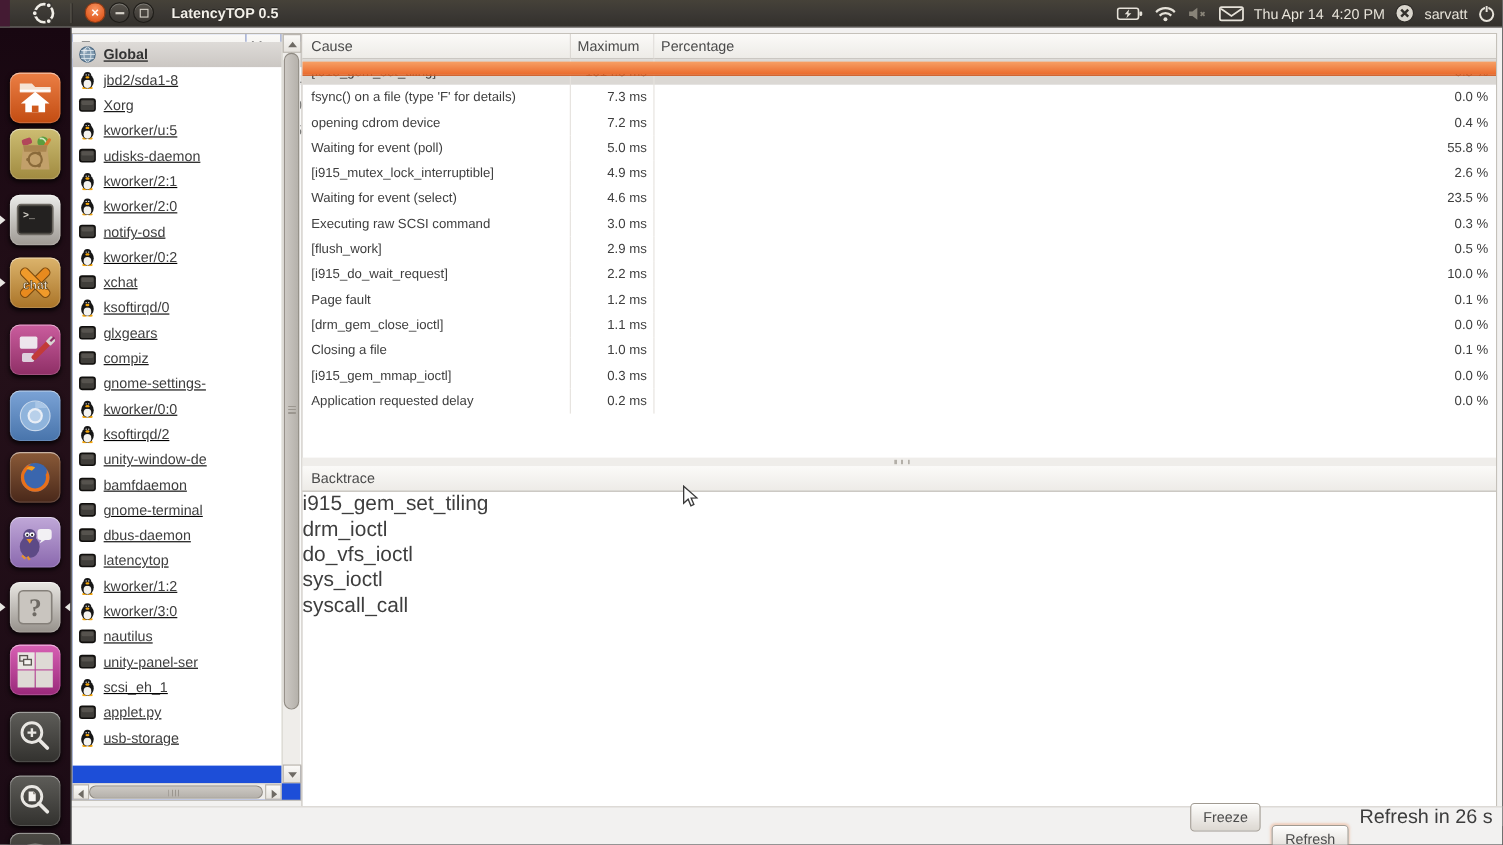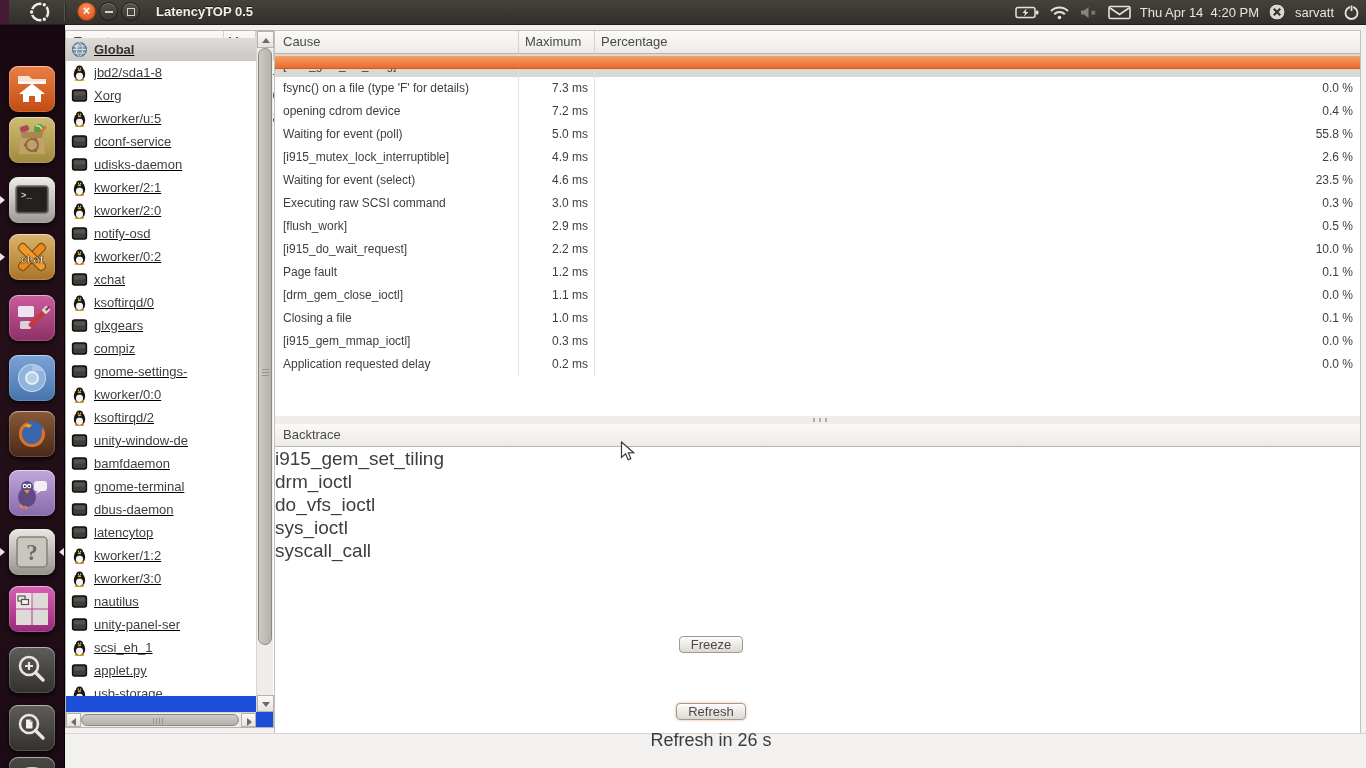--- a/index.html
+++ b/index.html
@@ -107,21 +107,21 @@
   .sgrip{position:absolute;left:538px;top:2px;width:14px;height:4px;
     background:repeating-linear-gradient(90deg,#b3afa8 0 2px,transparent 2px 6px);}
   .bthead{position:absolute;left:0;top:393px;width:100%;height:23px;display:flex;}
   .bt-h{flex:1;border-right:none;}
   .btrows{position:absolute;left:0;top:416px;width:100%;}
   .brow{height:23px;line-height:23px;font-size:19px;color:#3e3e3e;padding-left:0;white-space:nowrap;}
 
   
   .statusbar{position:absolute;left:65px;top:733px;width:1301px;height:18px;background:#f2f1f0;
     border-top:1px solid #d8d4cf;box-sizing:border-box;display:flex;align-items:center;
-    justify-content:flex-end;gap:10px;padding-right:9px;flex-direction:column;}
+    justify-content:flex-end;gap:10px;padding-right:9px;}
   .gbtn{height:26px;padding:0 11px;border-radius:4px;border:1px solid #a09a91;
     background:linear-gradient(#fdfdfc,#e3dfda 80%,#dcd8d2);box-shadow:inset 0 1px 0 #fff;
     font-size:13px;color:#4a4a4a;font-family:"Liberation Sans",sans-serif;}
   .gbtn.focus{box-shadow:inset 0 1px 0 #fff,0 0 2px 1px rgba(236,110,44,.25);margin-top:40px;}
   .countdown{font-size:18px;color:#3c3c3c;}
 
   
   .cursor{position:absolute;left:620px;top:441px;z-index:99;}
 </style>
 </head>
@@ -349,31 +349,20 @@
           <span class="tmax">
             <span class="tmaxin">502</span>
           </span>
         </div>
         <div class="trow">
           <span class="ticon"><svg width="17" height="17" viewBox="0 0 16 16">
               <rect x="0.8" y="2.2" width="14.4" height="11.6" rx="2.6" fill="#100f0d"></rect>
               <rect x="2.1" y="3.5" width="11.8" height="9" rx="1.6" fill="#403e3a"></rect>
               <rect x="2.9" y="4.3" width="10.2" height="3.6" rx="1.2" fill="#5a5752" opacity="0.85"></rect>
             </svg></span>
-          <span class="tname">dconf-service</span>
-          <span class="tmax">
-            <span class="tmaxin"></span>
-          </span>
-        </div>
-        <div class="trow">
-          <span class="ticon"><svg width="17" height="17" viewBox="0 0 16 16">
-              <rect x="0.8" y="2.2" width="14.4" height="11.6" rx="2.6" fill="#100f0d"></rect>
-              <rect x="2.1" y="3.5" width="11.8" height="9" rx="1.6" fill="#403e3a"></rect>
-              <rect x="2.9" y="4.3" width="10.2" height="3.6" rx="1.2" fill="#5a5752" opacity="0.85"></rect>
-            </svg></span>
           <span class="tname">udisks-daemon</span>
           <span class="tmax">
             <span class="tmaxin"></span>
           </span>
         </div>
         <div class="trow">
           <span class="ticon"><svg width="17" height="17" viewBox="0 0 16 16">
               <ellipse cx="5.6" cy="15" rx="2.1" ry="1.1" fill="#f2a50c"></ellipse>
               <ellipse cx="10.4" cy="15" rx="2.1" ry="1.1" fill="#f2a50c"></ellipse>
               <ellipse cx="8" cy="9.3" rx="5.4" ry="6.2" fill="#161616"></ellipse>

